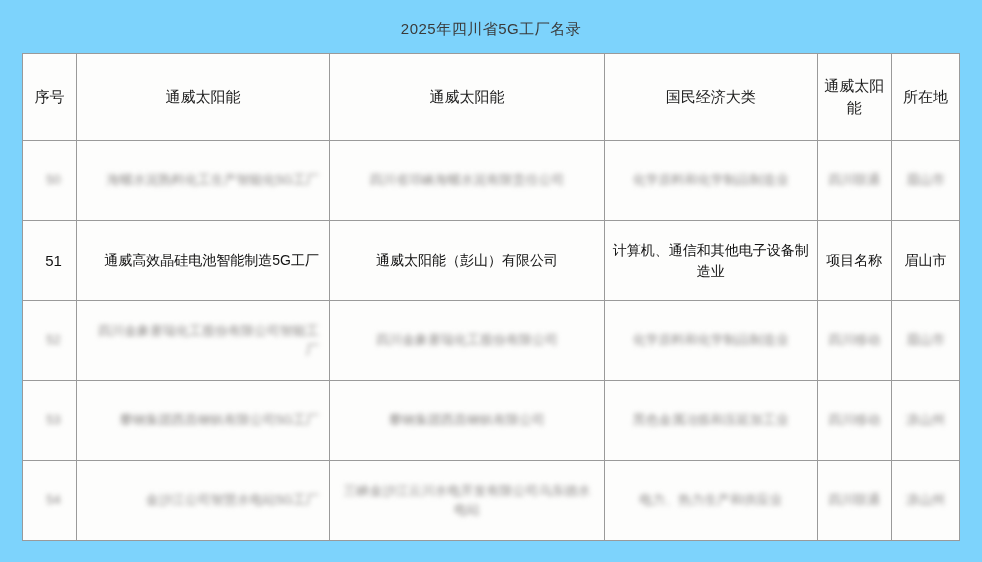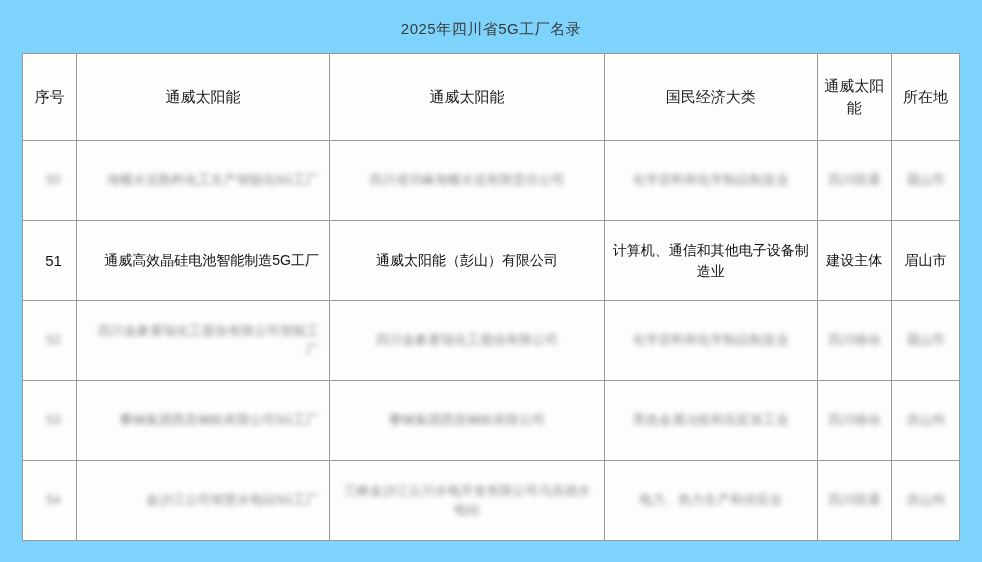--- a/index.html
+++ b/index.html
@@ -111,21 +111,21 @@
           <td class="subject">四川省邛崃海螺水泥有限责任公司</td>
           <td>化学原料和化学制品制造业</td>
           <td>四川联通</td>
           <td>眉山市</td>
         </tr>
         <tr class="focus">
           <td class="seq">51</td>
           <td class="name">通威高效晶硅电池智能制造5G工厂</td>
           <td class="subject">通威太阳能（彭山）有限公司</td>
           <td>计算机、通信和其他电子设备制造业</td>
-          <td>建设主体</td>
+          <td>项目名称</td>
           <td>眉山市</td>
         </tr>
         <tr class="blurred">
           <td class="seq">52</td>
           <td class="name">四川金象赛瑞化工股份有限公司智能工厂</td>
           <td class="subject">四川金象赛瑞化工股份有限公司</td>
           <td>化学原料和化学制品制造业</td>
           <td>四川移动</td>
           <td>眉山市</td>
         </tr>

